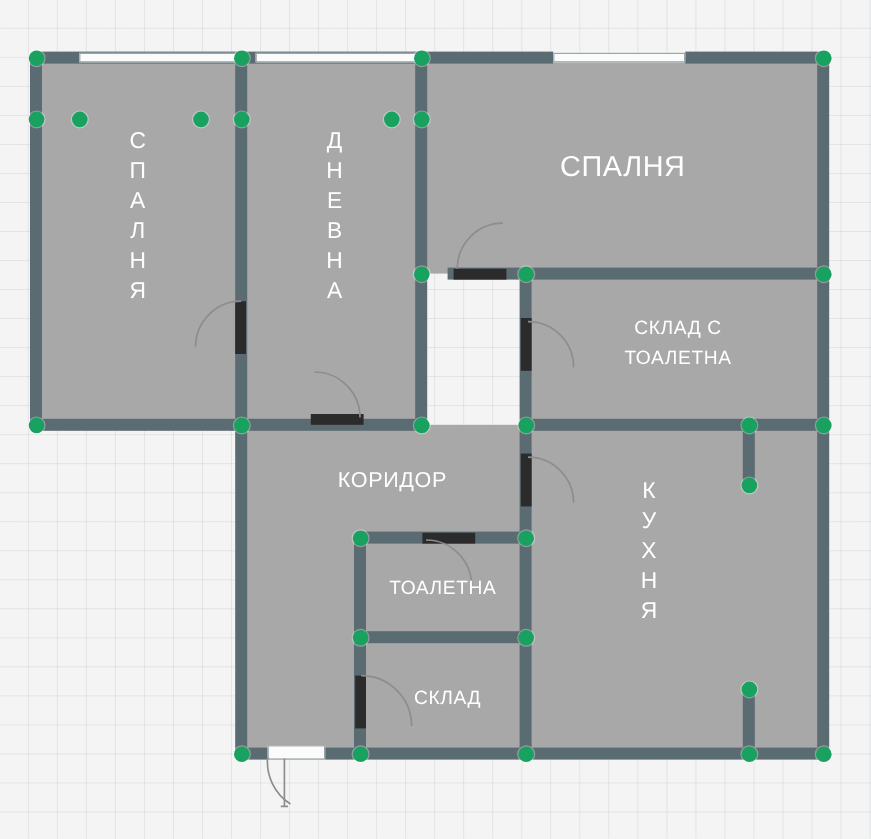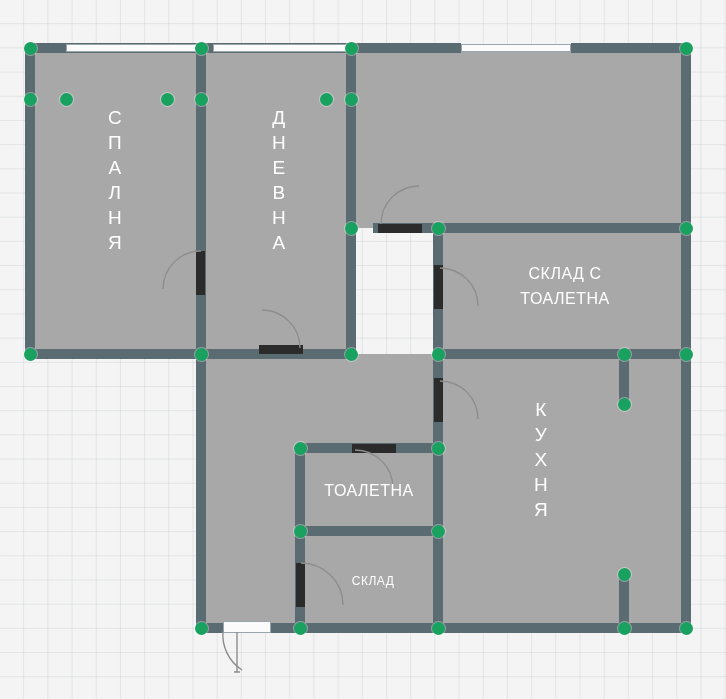--- a/index.html
+++ b/index.html
@@ -186,23 +186,25 @@
 А
 Л
 Н
 Я</div>
   <div class="label vertical" style="left:279px;top:105px;width:22px;font-size:19px;transform:translateX(-11px);">Д
 Н
 Е
 В
 Н
 А</div>
+  <div class="label" style="left:419px;top:126px;width:200px;font-size:24px;">СПАЛНЯ</div>
   <div class="label" style="left:465px;top:262px;width:200px;font-size:16px;line-height:1.55;">СКЛАД С
 ТОАЛЕТНА</div>
+  <div class="label" style="left:237px;top:390px;width:180px;font-size:18px;">КОРИДОР</div>
   <div class="label vertical" style="left:541px;top:397px;width:22px;font-size:19px;transform:translateX(-11px);">К
 У
 Х
 Н
 Я</div>
   <div class="label" style="left:299px;top:482px;width:140px;font-size:16px;">ТОАЛЕТНА</div>
-  <div class="label" style="left:303px;top:574px;width:140px;font-size:12px;">СКЛАД</div>
+  <div class="label" style="left:303px;top:574px;width:140px;font-size:16px;">СКЛАД</div>
 
 </div>
 
 </body></html>

